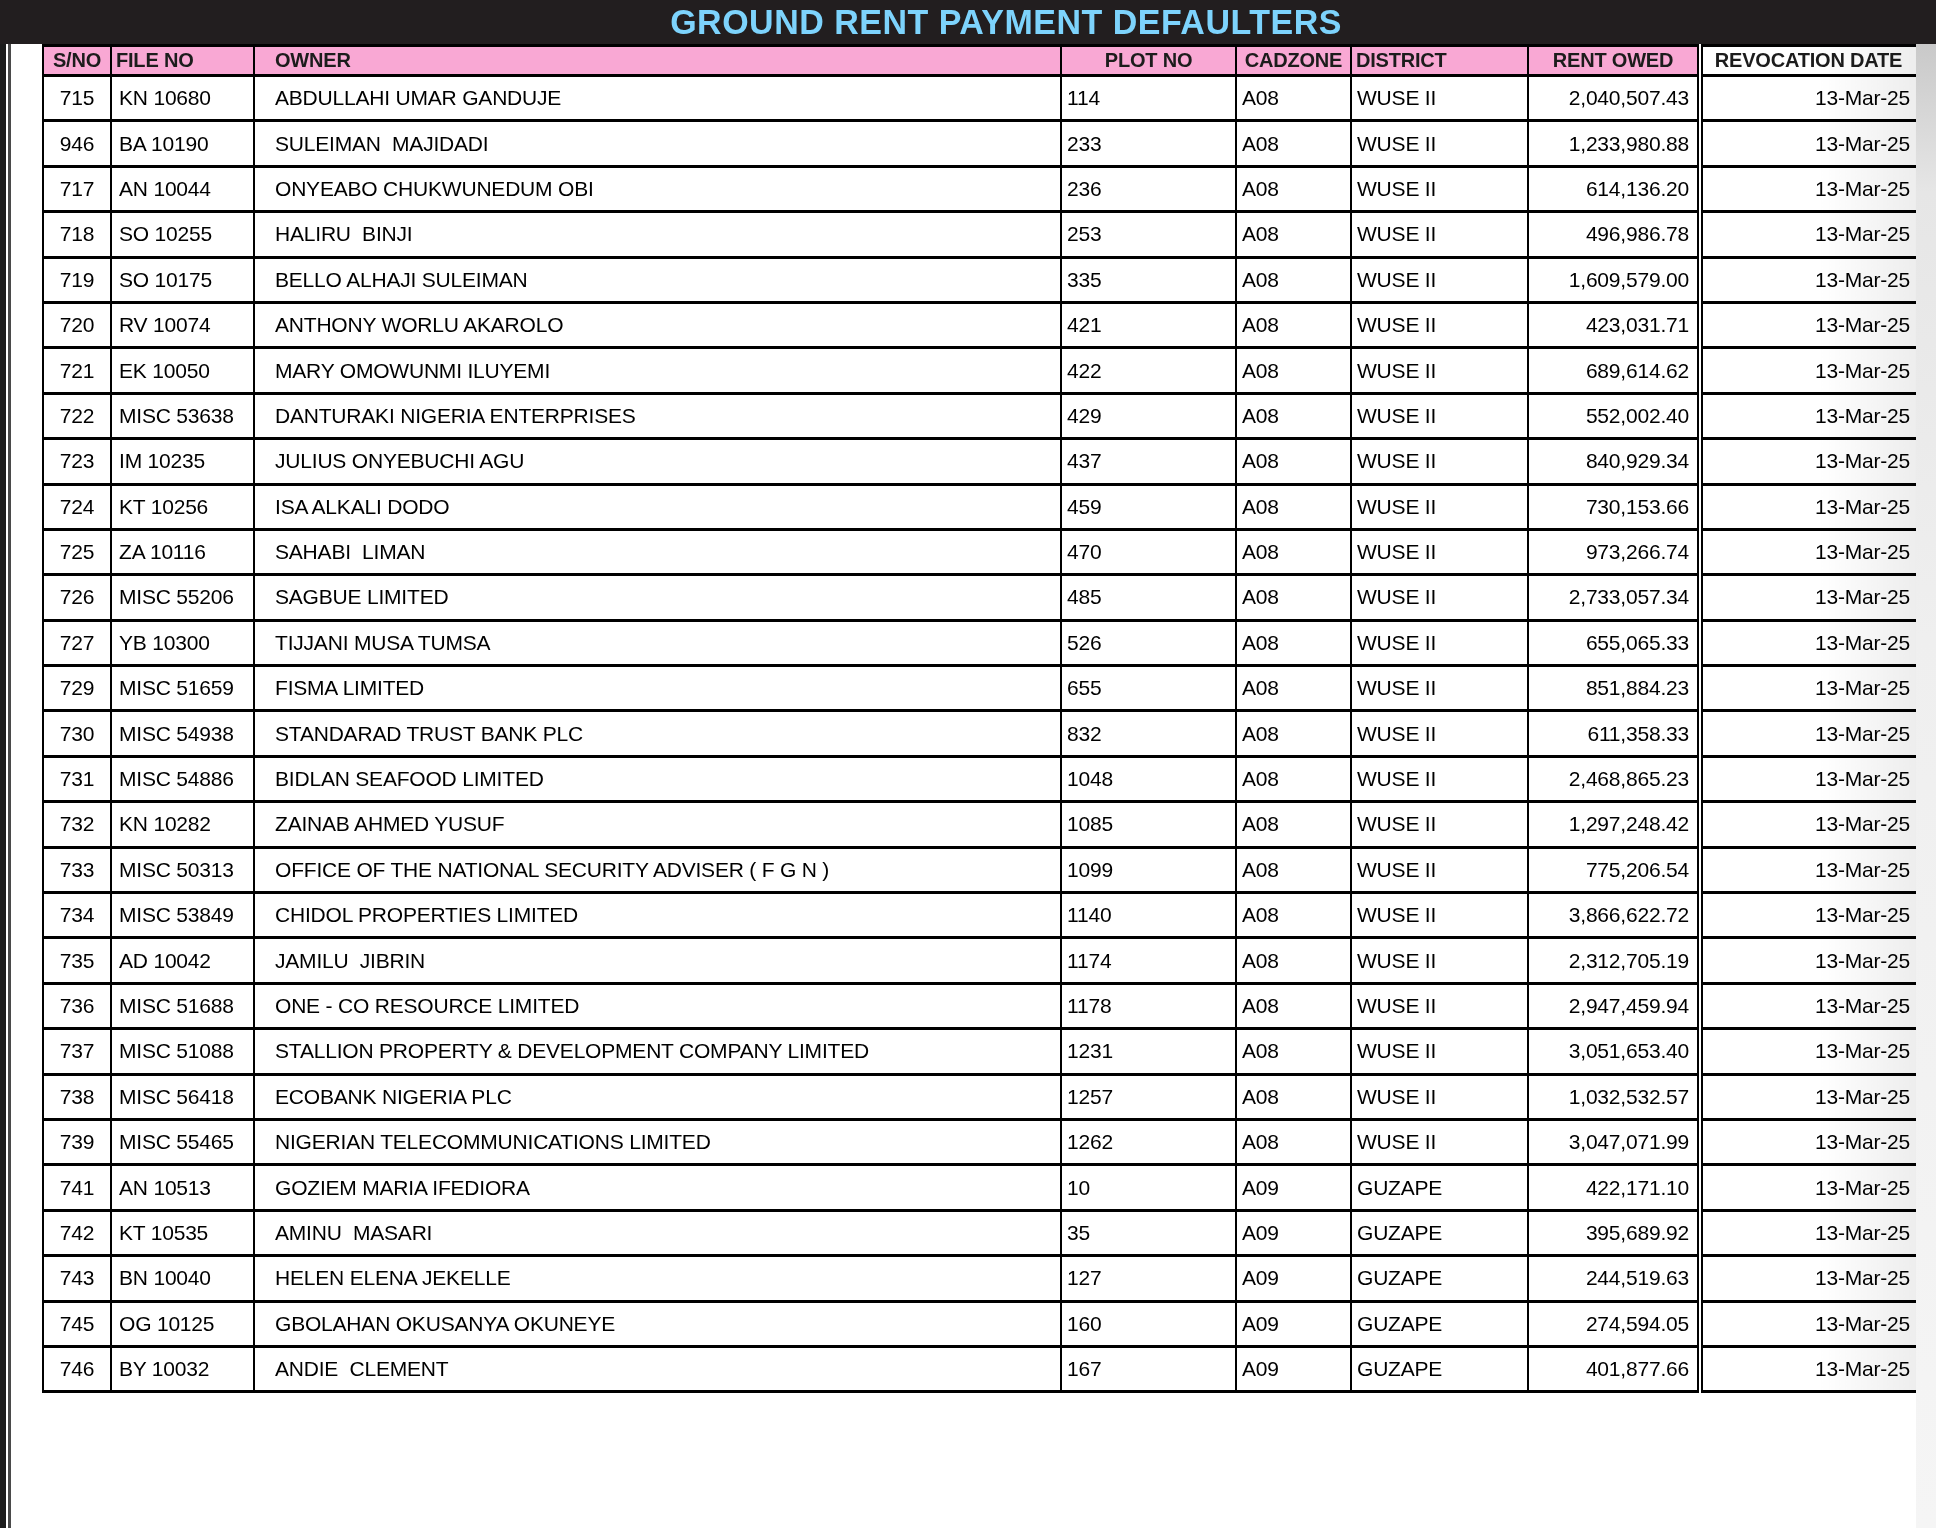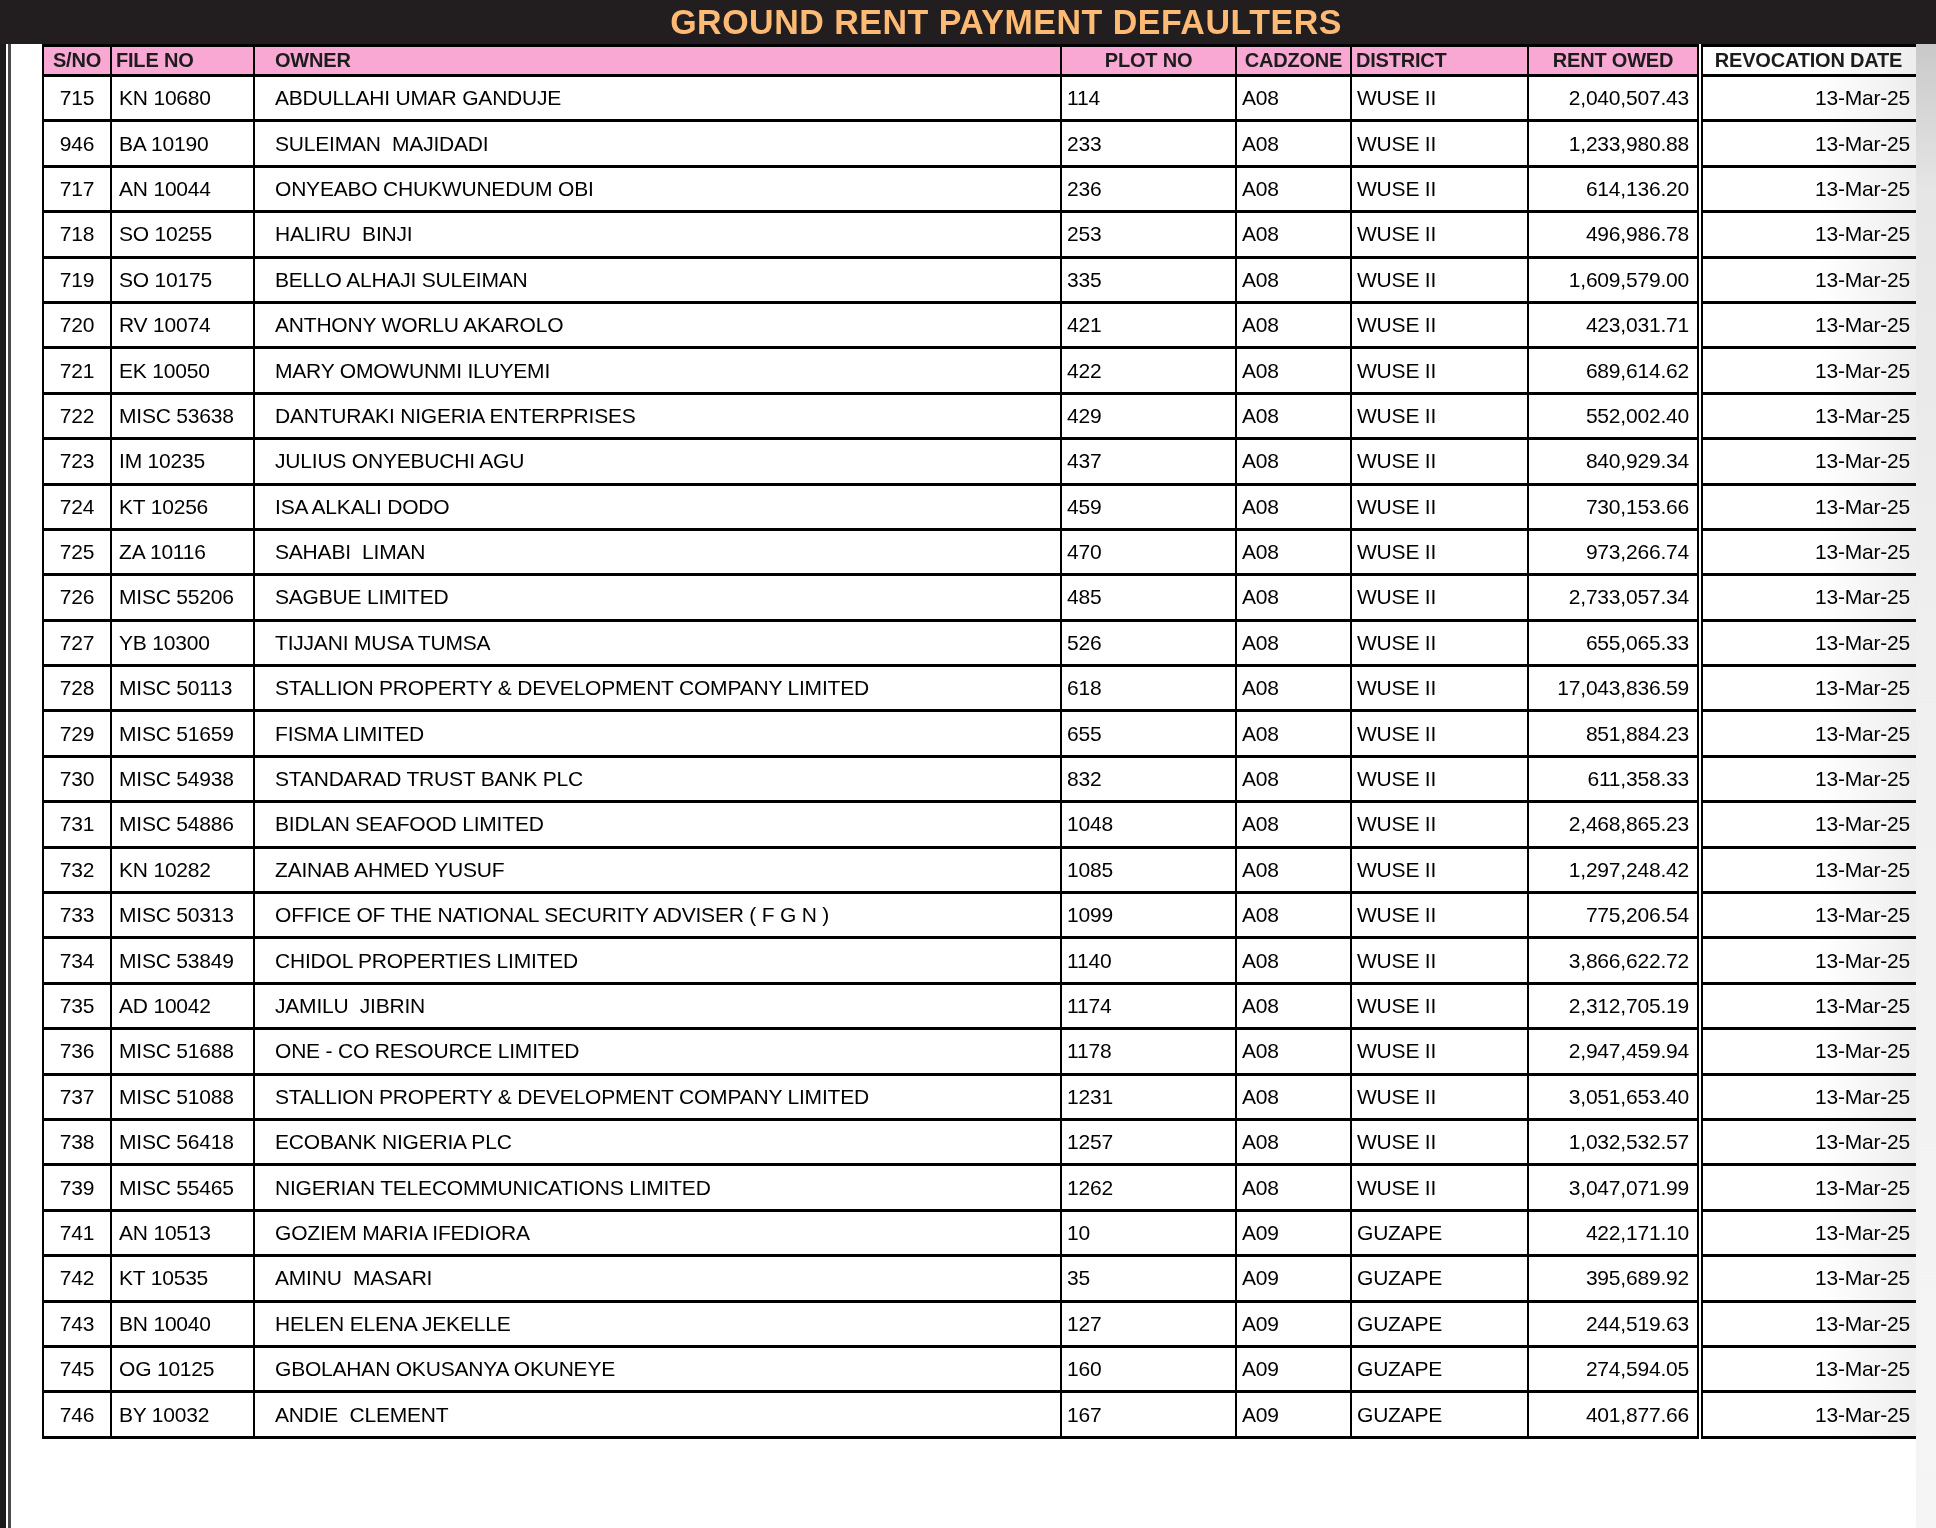--- a/index.html
+++ b/index.html
@@ -10,21 +10,21 @@
     background:#ffffff;
     font-family:"Liberation Sans", sans-serif;
   }
   
   .title-bar{
     position:absolute;left:0;top:0;width:1936px;height:44px;
     background:#221e1f;
     display:flex;align-items:center;justify-content:center;
   }
   .title-bar span{
-    color:#fdba74;
+    color:#7dd3fc;
     font-size:34px;
     font-weight:bold;
     letter-spacing:.5px;
     white-space:pre;
     transform:translateX(38px) scaleY(1.02);
   }
   
   .edge-left-a{position:absolute;left:0;top:44px;width:6px;height:1484px;background:#1c1c1c;}
   .edge-left-b{position:absolute;left:8px;top:44px;width:3px;height:1484px;background:#4a4a4a;}
   .edge-right{
@@ -238,30 +238,20 @@
             <td class="ac">727</td>
             <td class="al c-file">YB 10300</td>
             <td class="al c-owner">TIJJANI MUSA TUMSA</td>
             <td class="al">526</td>
             <td class="al">A08</td>
             <td class="al">WUSE II</td>
             <td class="ar c-rent">655,065.33</td>
             <td class="ar c-date">13-Mar-25</td>
           </tr>
           <tr>
-            <td class="ac">728</td>
-            <td class="al c-file">MISC 50113</td>
-            <td class="al c-owner">STALLION PROPERTY &amp; DEVELOPMENT COMPANY LIMITED</td>
-            <td class="al">618</td>
-            <td class="al">A08</td>
-            <td class="al">WUSE II</td>
-            <td class="ar c-rent">17,043,836.59</td>
-            <td class="ar c-date">13-Mar-25</td>
-          </tr>
-          <tr>
             <td class="ac">729</td>
             <td class="al c-file">MISC 51659</td>
             <td class="al c-owner">FISMA LIMITED</td>
             <td class="al">655</td>
             <td class="al">A08</td>
             <td class="al">WUSE II</td>
             <td class="ar c-rent">851,884.23</td>
             <td class="ar c-date">13-Mar-25</td>
           </tr>
           <tr>

